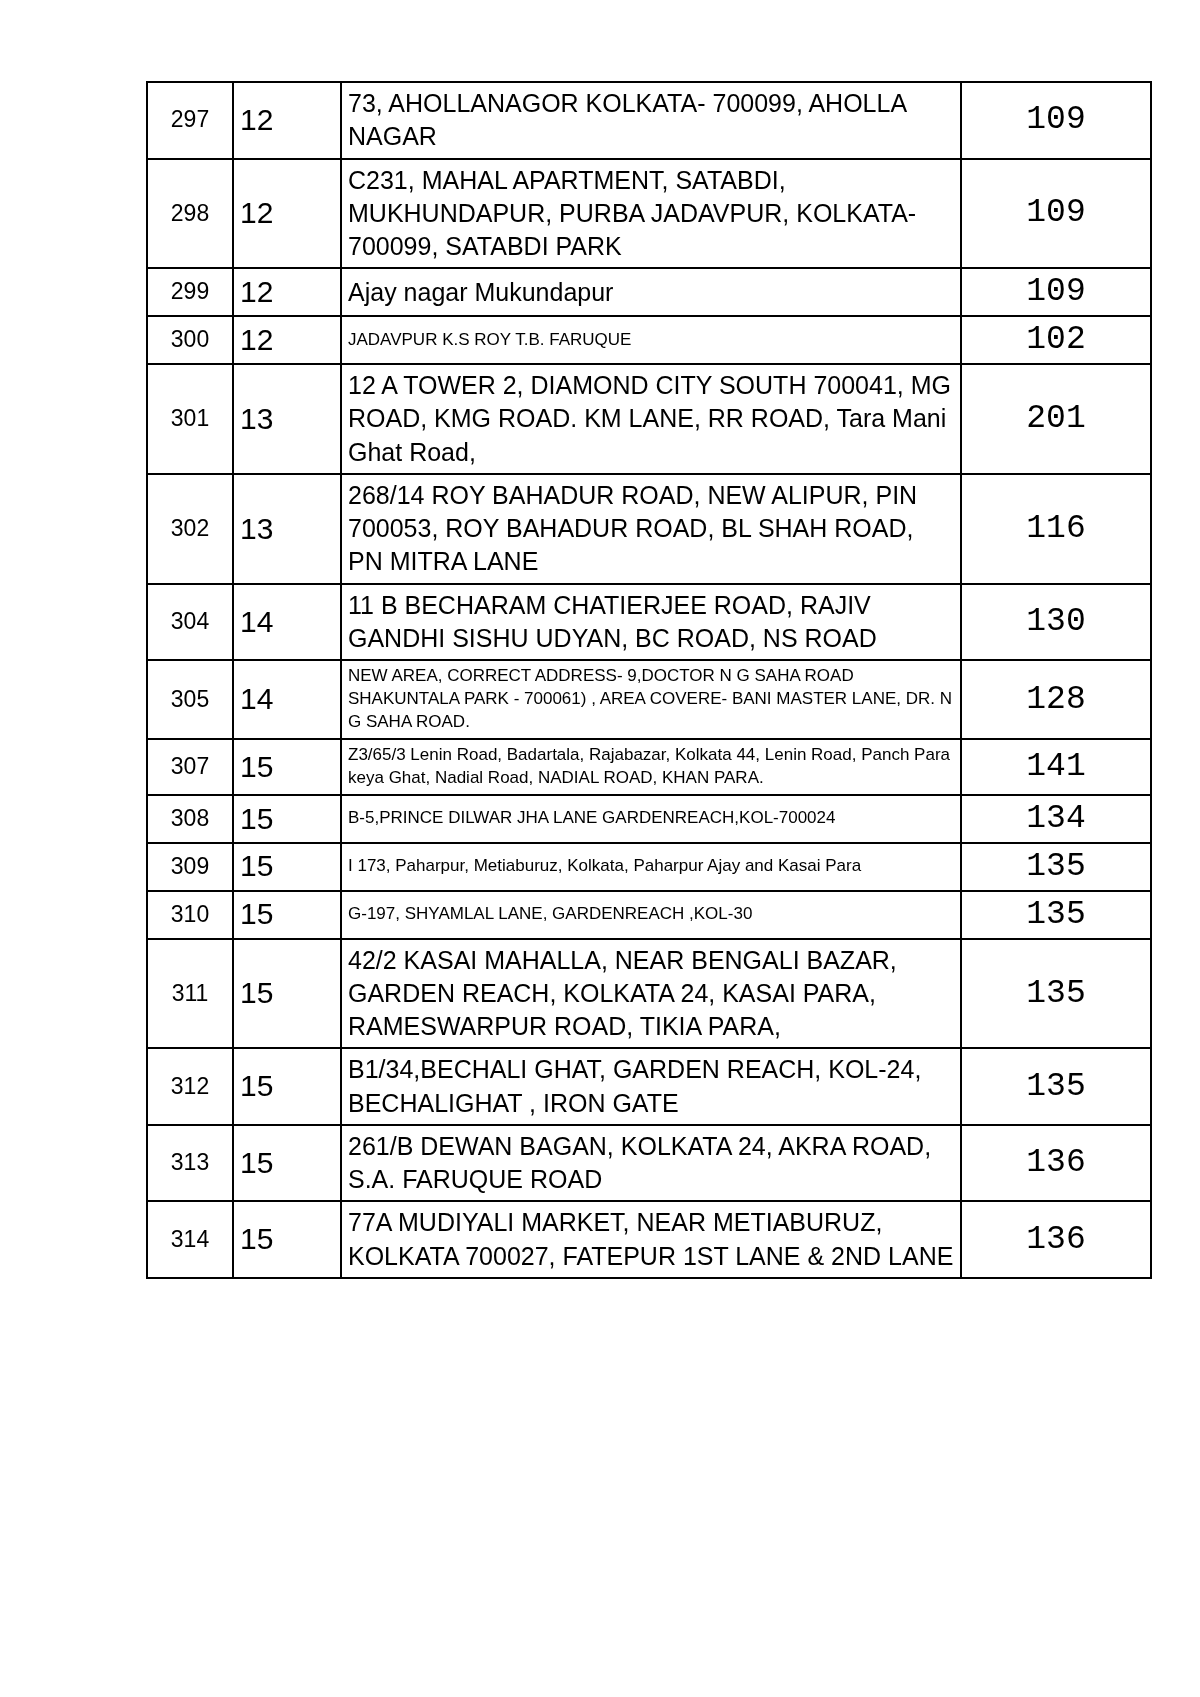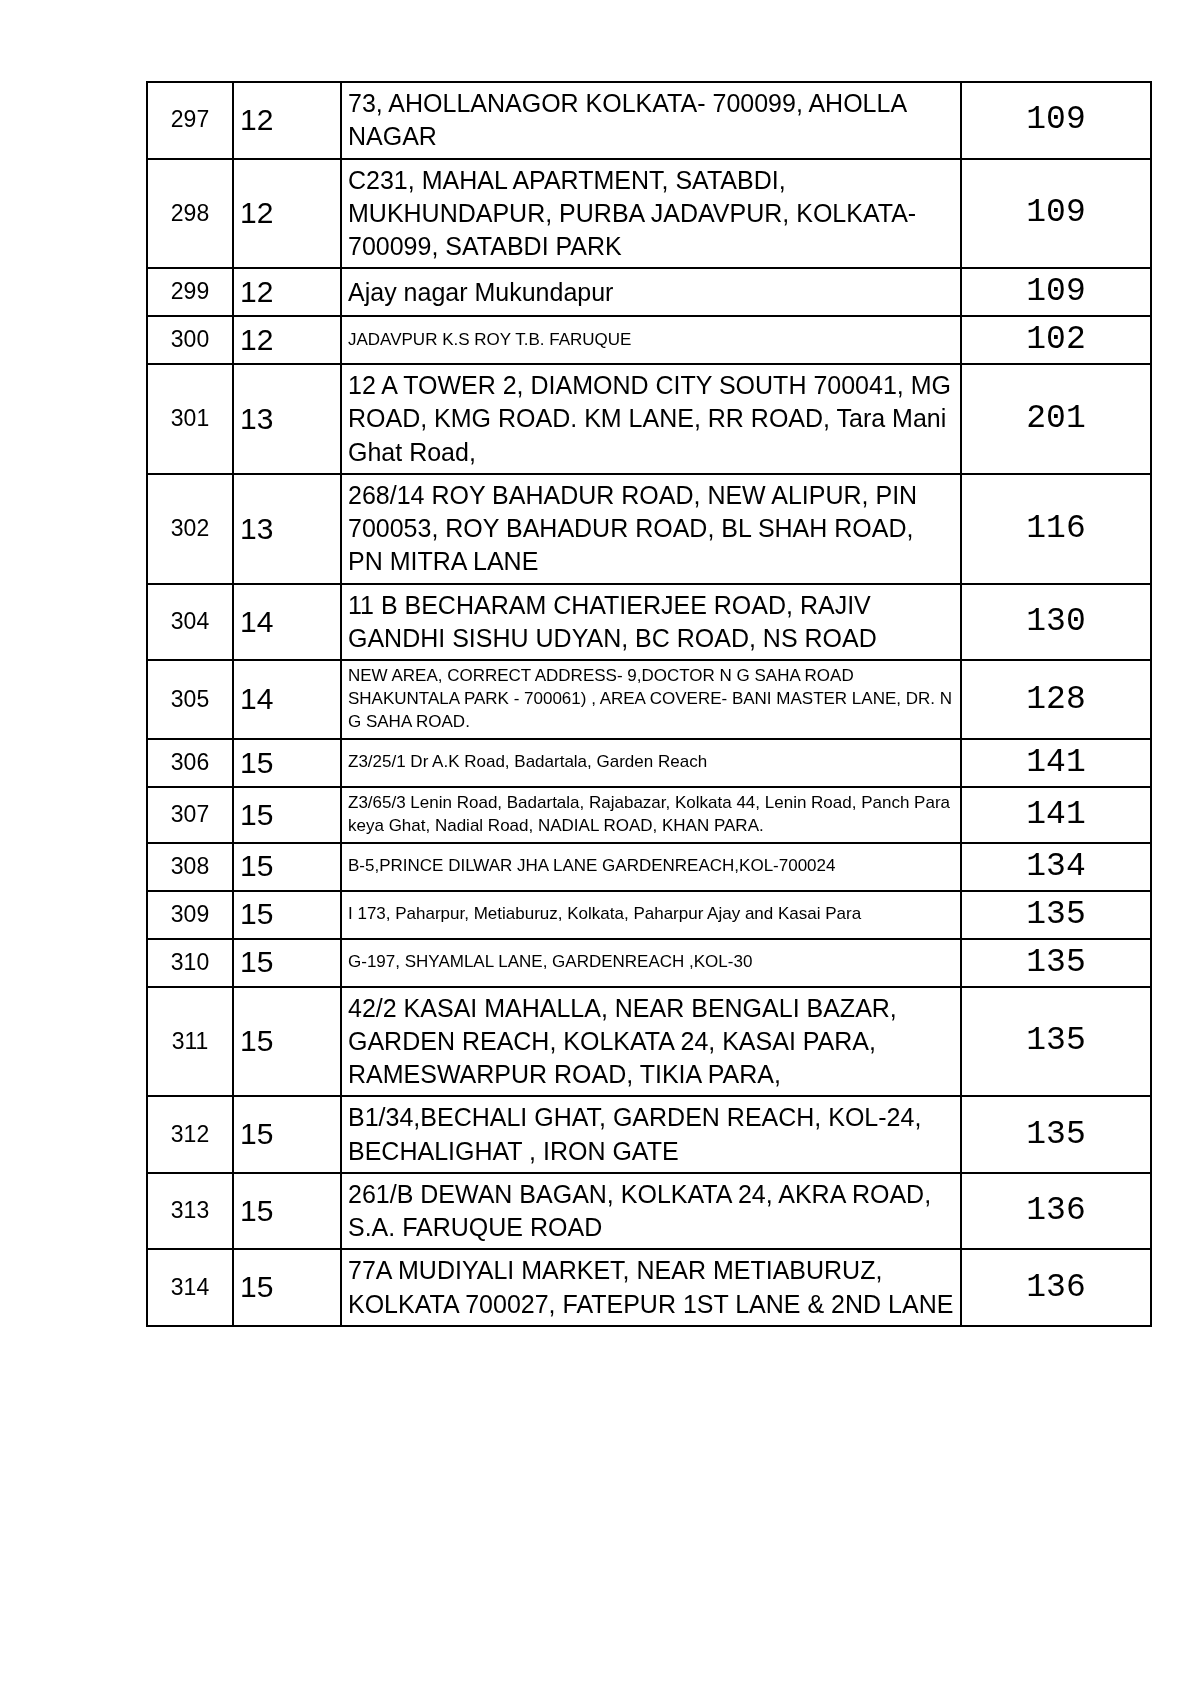--- a/index.html
+++ b/index.html
@@ -121,26 +121,20 @@
           <td class="addr">11 B BECHARAM CHATIERJEE ROAD, RAJIV GANDHI SISHU UDYAN, BC ROAD, NS ROAD</td>
           <td class="code">130</td>
         </tr>
         <tr>
           <td class="serial">305</td>
           <td class="ward">14</td>
           <td class="addr small">NEW AREA,  CORRECT ADDRESS- 9,DOCTOR N G SAHA ROAD SHAKUNTALA PARK - 700061)  , AREA COVERE- BANI MASTER LANE, DR. N G SAHA ROAD.</td>
           <td class="code">128</td>
         </tr>
         <tr>
-          <td class="serial">306</td>
-          <td class="ward">15</td>
-          <td class="addr small">Z3/25/1 Dr A.K Road, Badartala, Garden Reach</td>
-          <td class="code">141</td>
-        </tr>
-        <tr>
           <td class="serial">307</td>
           <td class="ward">15</td>
           <td class="addr small">Z3/65/3 Lenin Road, Badartala, Rajabazar, Kolkata 44, Lenin Road, Panch Para keya Ghat, Nadial Road, NADIAL ROAD, KHAN PARA.</td>
           <td class="code">141</td>
         </tr>
         <tr>
           <td class="serial">308</td>
           <td class="ward">15</td>
           <td class="addr small">B-5,PRINCE DILWAR JHA LANE GARDENREACH,KOL-700024</td>
           <td class="code">134</td>

